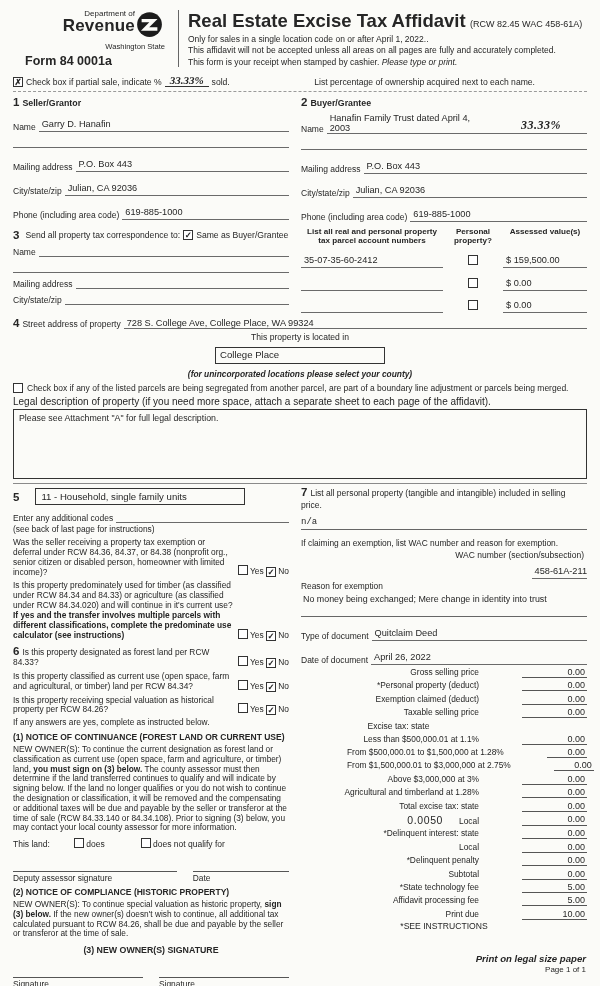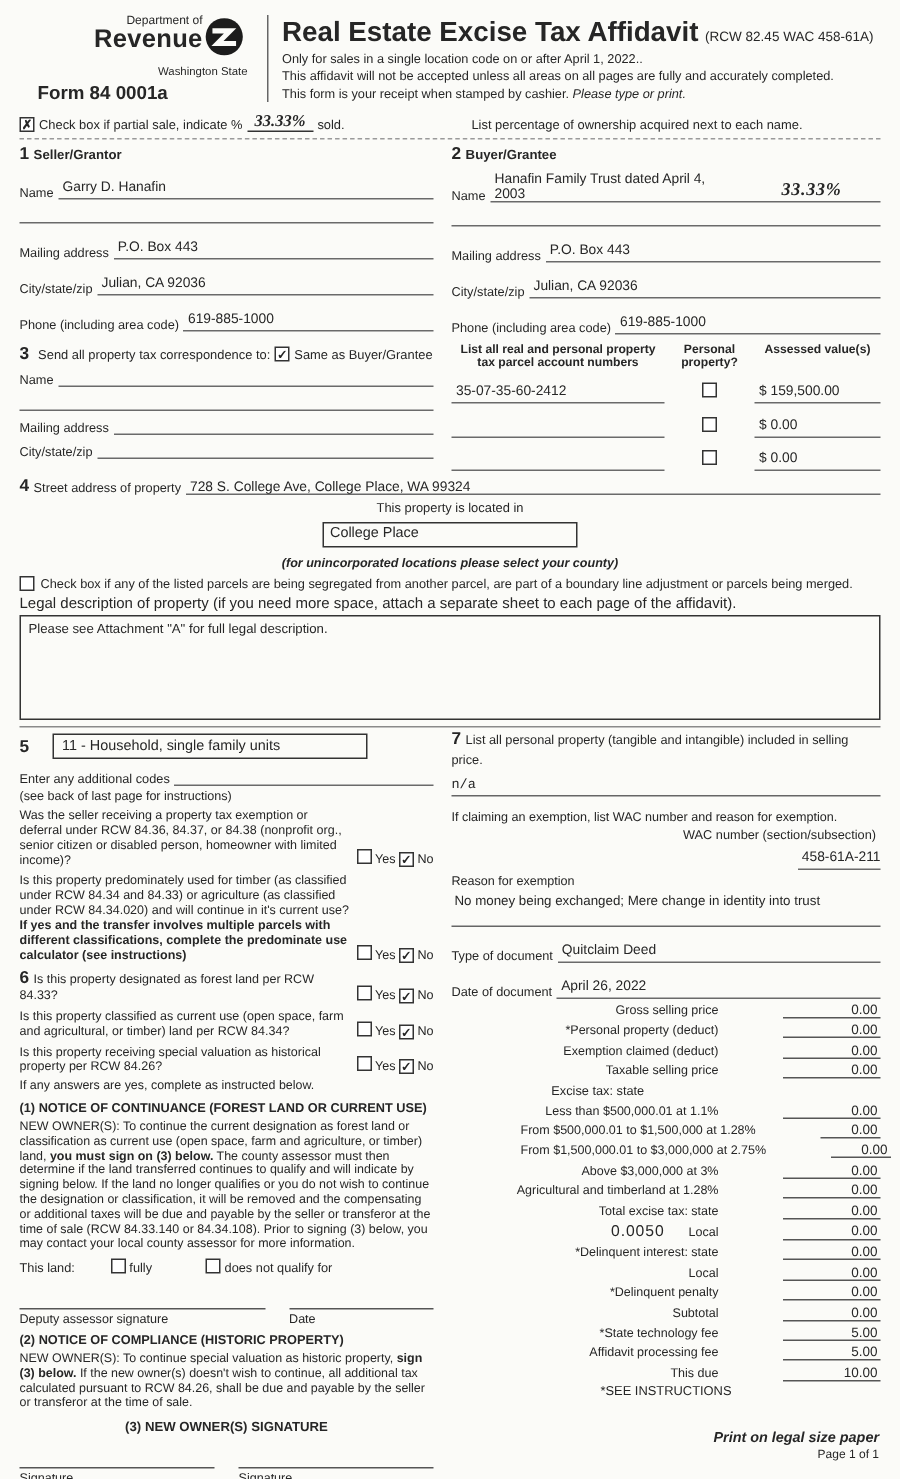--- a/index.html
+++ b/index.html
@@ -282,21 +282,21 @@
         <span class="qtext">Is this property receiving special valuation as historical property per RCW 84.26?</span>
         <span class="yn"><span class="cb"></span> <span>Yes</span> <span class="cb cb-check"></span> <span>No</span></span>
       </div>
 
       <div class="para">If any answers are yes, complete as instructed below.</div>
       <div class="para-t">(1) NOTICE OF CONTINUANCE (FOREST LAND OR CURRENT USE)</div>
       <div class="para"><span>NEW OWNER(S): To continue the current designation as forest land or classification as current use (open space, farm and agriculture, or timber) land, </span><b>you must sign on (3) below.</b><span> The county assessor must then determine if the land transferred continues to qualify and will indicate by signing below. If the land no longer qualifies or you do not wish to continue the designation or classification, it will be removed and the compensating or additional taxes will be due and payable by the seller or transferor at the time of sale (RCW 84.33.140 or 84.34.108). Prior to signing (3) below, you may contact your local county assessor for more information.</span></div>
 
       <div class="land-row">
         <span>This land:</span>
-        <span style="margin-left:18px;"><span class="cb"></span> <span>fully</span></span>
+        <span style="margin-left:18px;"><span class="cb"></span> <span>does</span></span>
         <span style="margin-left:30px;"><span class="cb"></span> <span>does not qualify for</span></span>
       </div>
 
       <div class="sigrow">
         <div class="sigcell" style="flex:1.7;">
             <div class="sigline"></div>
             <div class="siglabel">Deputy assessor signature</div>
           </div>
         <div class="sigcell">
             <div class="sigline"></div>
@@ -414,21 +414,21 @@
         </div>
       <div class="fee-row">
           <span class="fee-label">*State technology fee</span>
           <span class="fee-line"><span class="fee-val">5.00</span></span>
         </div>
       <div class="fee-row">
           <span class="fee-label">Affidavit processing fee</span>
           <span class="fee-line"><span class="fee-val">5.00</span></span>
         </div>
       <div class="fee-row">
-          <span class="fee-label">This due</span>
+          <span class="fee-label">Print due</span>
           <span class="fee-line"><span class="fee-val">10.00</span></span>
         </div>
 
       <div class="see-instr">*SEE INSTRUCTIONS</div>
     </div>
   </div>
 
   <div class="print-note">
     <div class="pn1">Print on legal size paper</div>
     <div class="pn2">Page 1 of 1</div>

